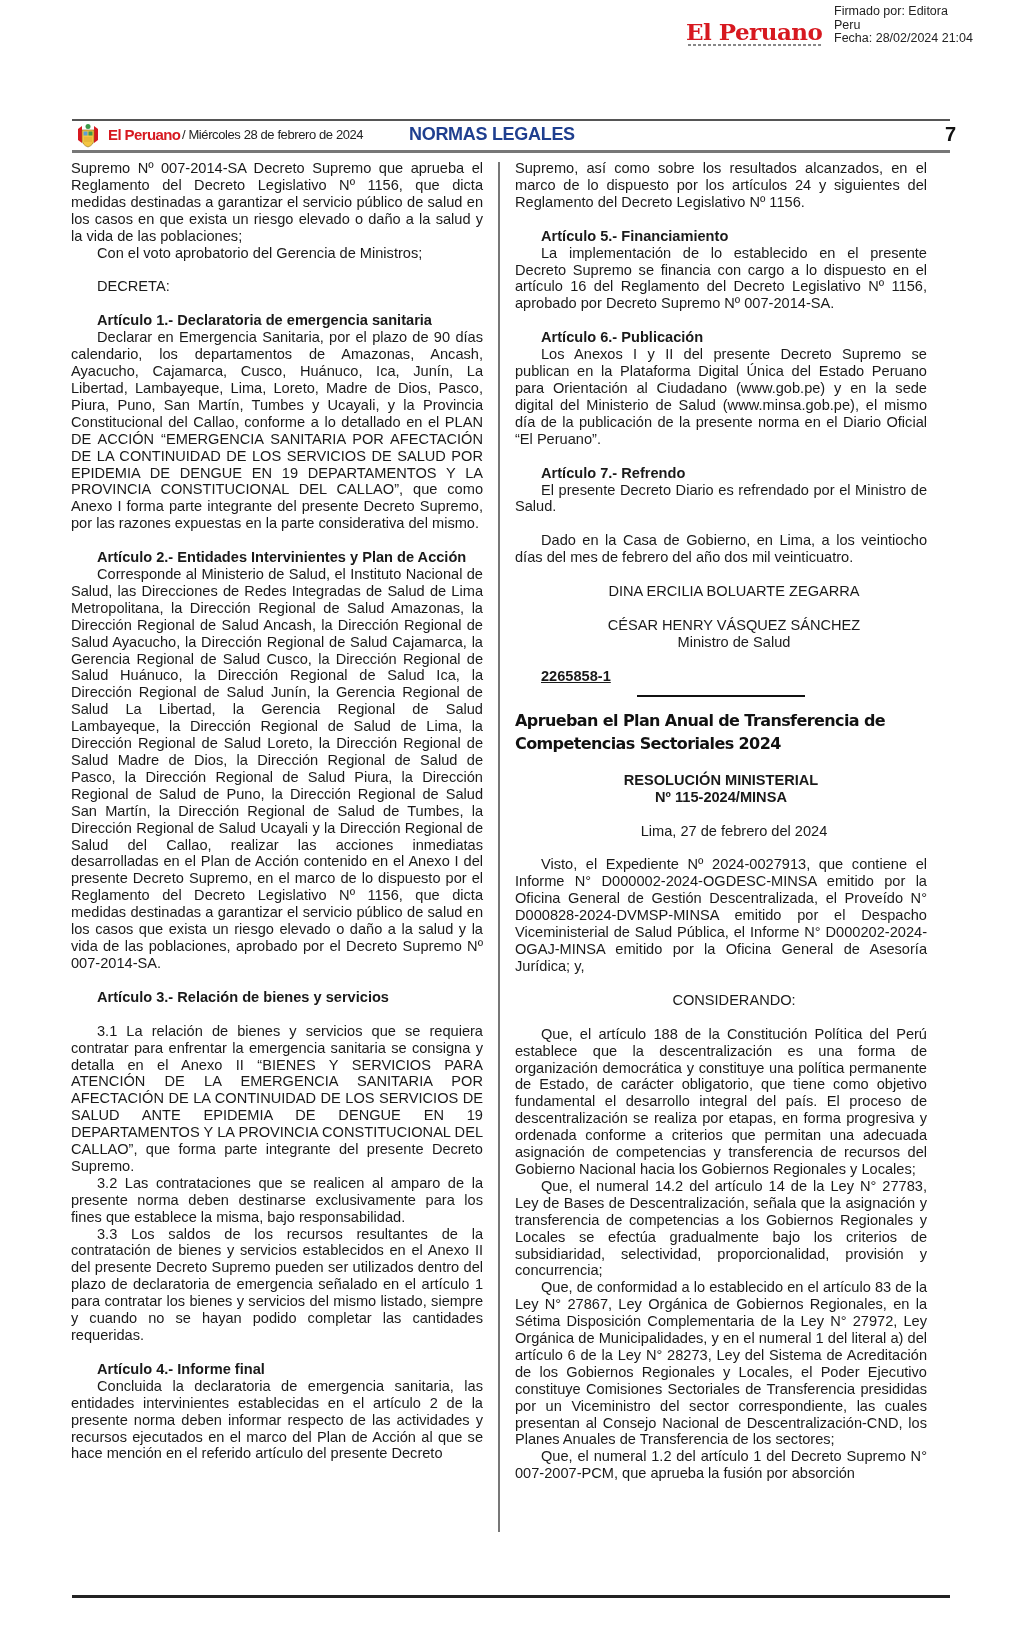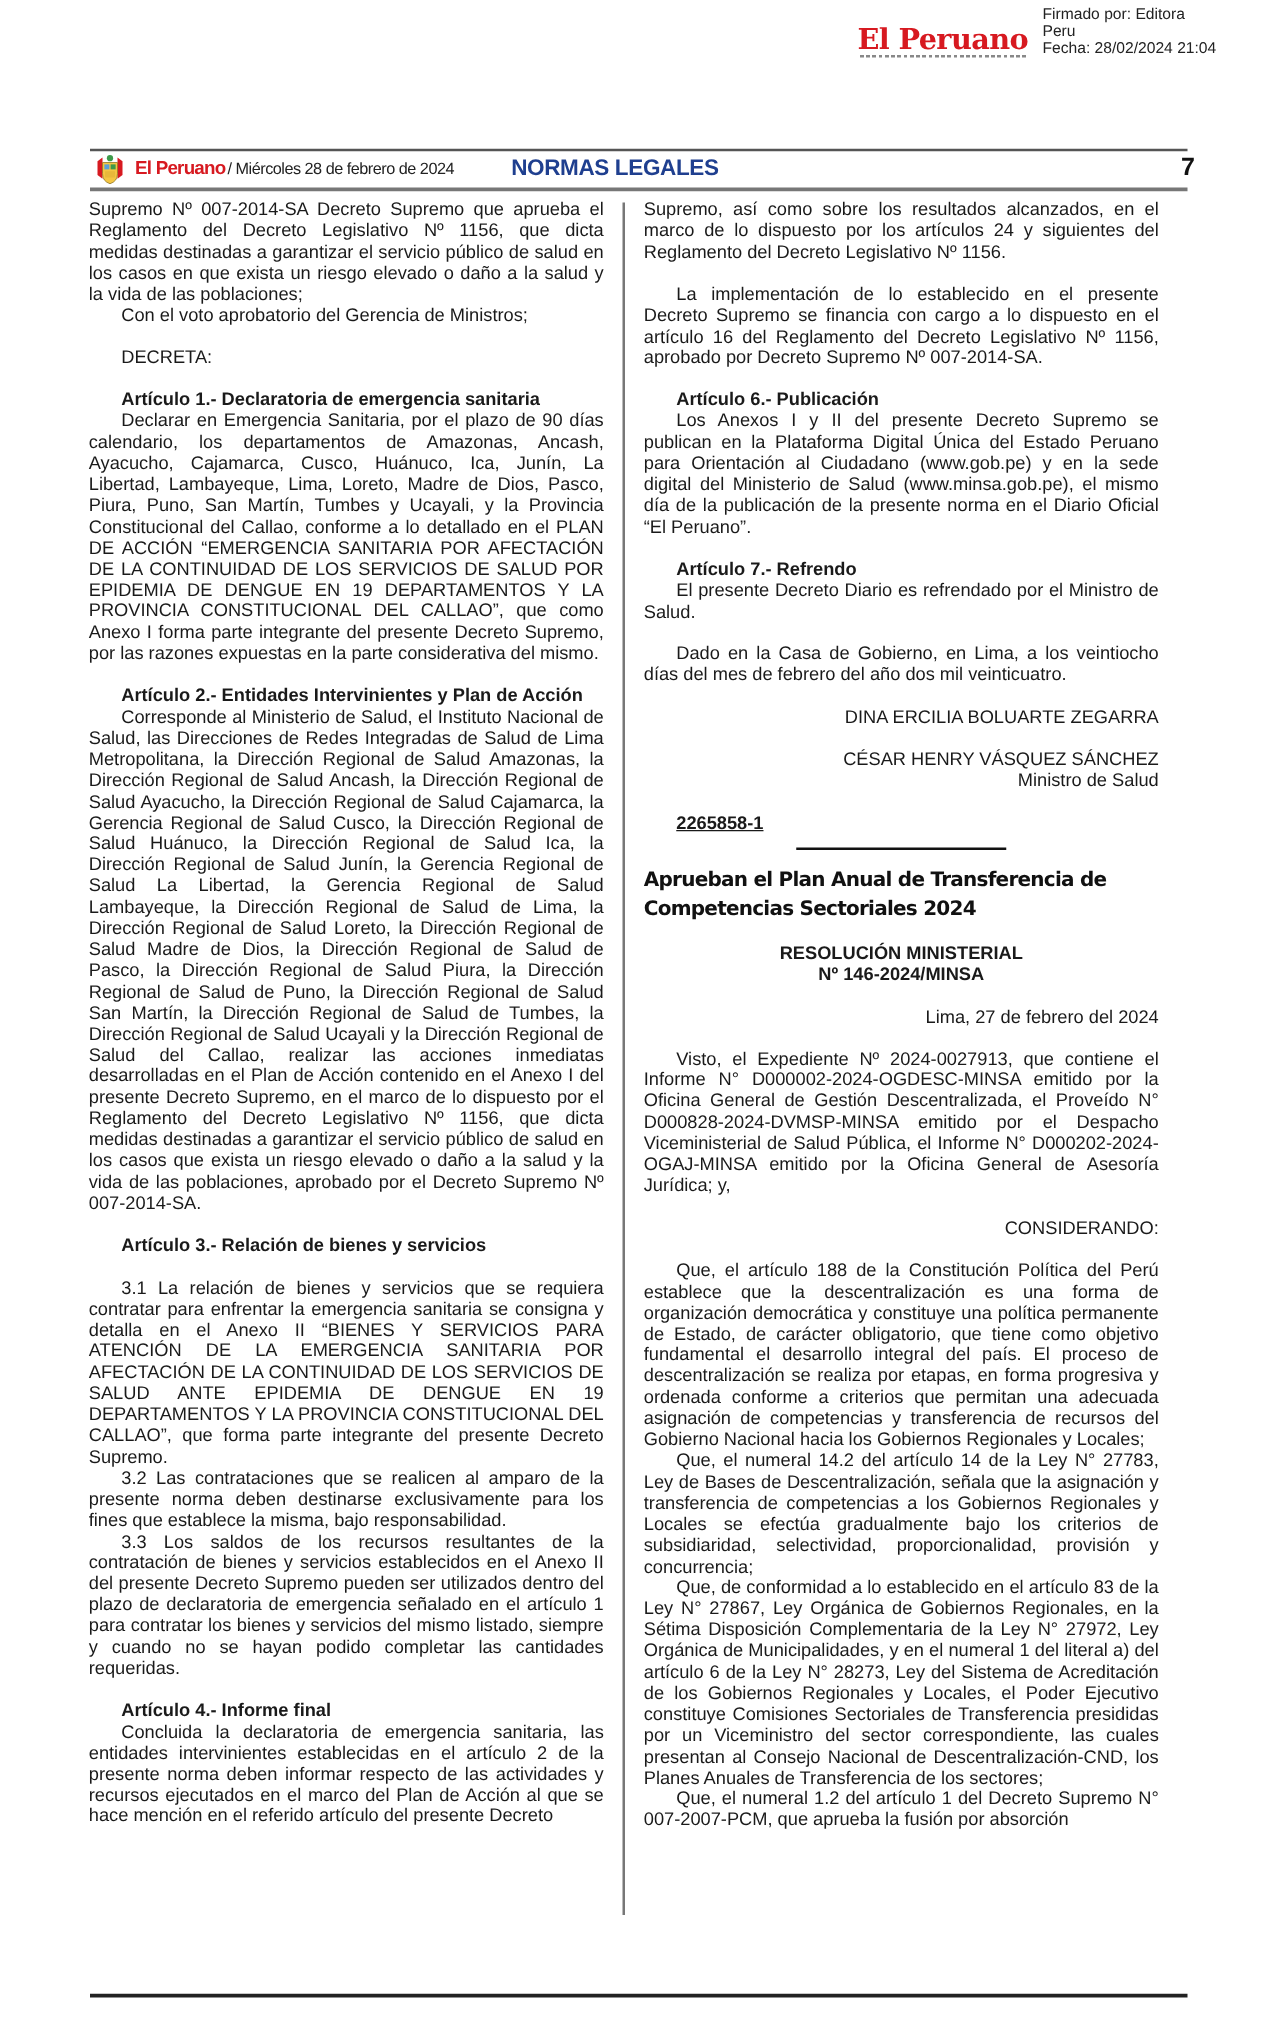--- a/index.html
+++ b/index.html
@@ -22,21 +22,21 @@
 
   
   .col { position: absolute; top: 160px; width: 412px; font-size: 14.6px; line-height: 16.9px; text-align: justify; }
   .col-left { left: 71px; }
   .col-right { left: 515px; }
   .col-divider { position: absolute; left: 498px; top: 162px; width: 2px; height: 1370px; background: #777; }
   .p { margin: 0; text-indent: 26px; }
   .p.noind { text-indent: 0; }
   .gap { height: 17px; }
   .art { margin: 0; text-indent: 26px; font-weight: bold; }
-  .plain { margin: 0; padding-left: 26px; text-indent: 0; text-align: right; }
+  .plain { margin: 0; padding-left: 26px; text-indent: 0; text-align: center; }
   .code { margin: 0; padding-left: 26px; font-weight: bold; text-decoration: underline; }
   .sep { width: 168px; height: 2px; background: #111; margin: 10px auto 12px auto; }
   .title2 { margin: 0; font-family: "DejaVu Sans", sans-serif; font-weight: bold; font-size: 16px; line-height: 23px; letter-spacing: -0.6px; text-align: left; color: #111; }
   .center-b { margin: 0; text-align: center; font-weight: bold; font-size: 14.6px; line-height: 16.9px; }
 
   .foot-rule { position: absolute; left: 72px; top: 1595px; width: 878px; height: 3px; background: #222; }
 </style>
 </head>
 <body>
 
@@ -86,41 +86,42 @@
   <div class="gap"></div>
   <p class="art">Artículo 4.- Informe final</p>
   <p class="p">Concluida la declaratoria de emergencia sanitaria, las entidades intervinientes establecidas en el artículo 2 de la presente norma deben informar respecto de las actividades y recursos ejecutados en el marco del Plan de Acción al que se hace mención en el referido artículo del presente Decreto</p>
 </div>
 
 <div class="col-divider"></div>
 
 <div class="col col-right">
   <p class="p noind">Supremo, así como sobre los resultados alcanzados, en el marco de lo dispuesto por los artículos 24 y siguientes del Reglamento del Decreto Legislativo Nº 1156.</p>
   <div class="gap"></div>
+  <p class="art">Artículo 5.- Financiamiento</p>
   <p class="p">La implementación de lo establecido en el presente Decreto Supremo se financia con cargo a lo dispuesto en el artículo 16 del Reglamento del Decreto Legislativo Nº 1156, aprobado por Decreto Supremo Nº 007-2014-SA.</p>
   <div class="gap"></div>
   <p class="art">Artículo 6.- Publicación</p>
   <p class="p">Los Anexos I y II del presente Decreto Supremo se publican en la Plataforma Digital Única del Estado Peruano para Orientación al Ciudadano (www.gob.pe) y en la sede digital del Ministerio de Salud (www.minsa.gob.pe), el mismo día de la publicación de la presente norma en el Diario Oficial “El Peruano”.</p>
   <div class="gap"></div>
   <p class="art">Artículo 7.- Refrendo</p>
   <p class="p">El presente Decreto Diario es refrendado por el Ministro de Salud.</p>
   <div class="gap"></div>
   <p class="p">Dado en la Casa de Gobierno, en Lima, a los veintiocho días del mes de febrero del año dos mil veinticuatro.</p>
   <div class="gap"></div>
   <p class="plain">DINA ERCILIA BOLUARTE ZEGARRA</p>
   <div class="gap"></div>
   <p class="plain">CÉSAR HENRY VÁSQUEZ SÁNCHEZ</p>
   <p class="plain">Ministro de Salud</p>
   <div class="gap"></div>
   <p class="code">2265858-1</p>
   <div class="sep"></div>
   <p class="title2">Aprueban el Plan Anual de Transferencia de Competencias Sectoriales 2024</p>
   <div class="gap"></div>
   <p class="center-b">RESOLUCIÓN MINISTERIAL</p>
-  <p class="center-b">Nº 146-2024/MINSA</p>
+  <p class="center-b">Nº 115-2024/MINSA</p>
   <div class="gap"></div>
   <p class="plain">Lima, 27 de febrero del 2024</p>
   <div class="gap"></div>
   <p class="p">Visto, el Expediente Nº 2024-0027913, que contiene el Informe N° D000002-2024-OGDESC-MINSA emitido por la Oficina General de Gestión Descentralizada, el Proveído N° D000828-2024-DVMSP-MINSA emitido por el Despacho Viceministerial de Salud Pública, el Informe N° D000202-2024-OGAJ-MINSA emitido por la Oficina General de Asesoría Jurídica; y,</p>
   <div class="gap"></div>
   <p class="plain">CONSIDERANDO:</p>
   <div class="gap"></div>
   <p class="p">Que, el artículo 188 de la Constitución Política del Perú establece que la descentralización es una forma de organización democrática y constituye una política permanente de Estado, de carácter obligatorio, que tiene como objetivo fundamental el desarrollo integral del país. El proceso de descentralización se realiza por etapas, en forma progresiva y ordenada conforme a criterios que permitan una adecuada asignación de competencias y transferencia de recursos del Gobierno Nacional hacia los Gobiernos Regionales y Locales;</p>
   <p class="p">Que, el numeral 14.2 del artículo 14 de la Ley N° 27783, Ley de Bases de Descentralización, señala que la asignación y transferencia de competencias a los Gobiernos Regionales y Locales se efectúa gradualmente bajo los criterios de subsidiaridad, selectividad, proporcionalidad, provisión y concurrencia;</p>
   <p class="p">Que, de conformidad a lo establecido en el artículo 83 de la Ley N° 27867, Ley Orgánica de Gobiernos Regionales, en la Sétima Disposición Complementaria de la Ley N° 27972, Ley Orgánica de Municipalidades, y en el numeral 1 del literal a) del artículo 6 de la Ley N° 28273, Ley del Sistema de Acreditación de los Gobiernos Regionales y Locales, el Poder Ejecutivo constituye Comisiones Sectoriales de Transferencia presididas por un Viceministro del sector correspondiente, las cuales presentan al Consejo Nacional de Descentralización-CND, los Planes Anuales de Transferencia de los sectores;</p>

